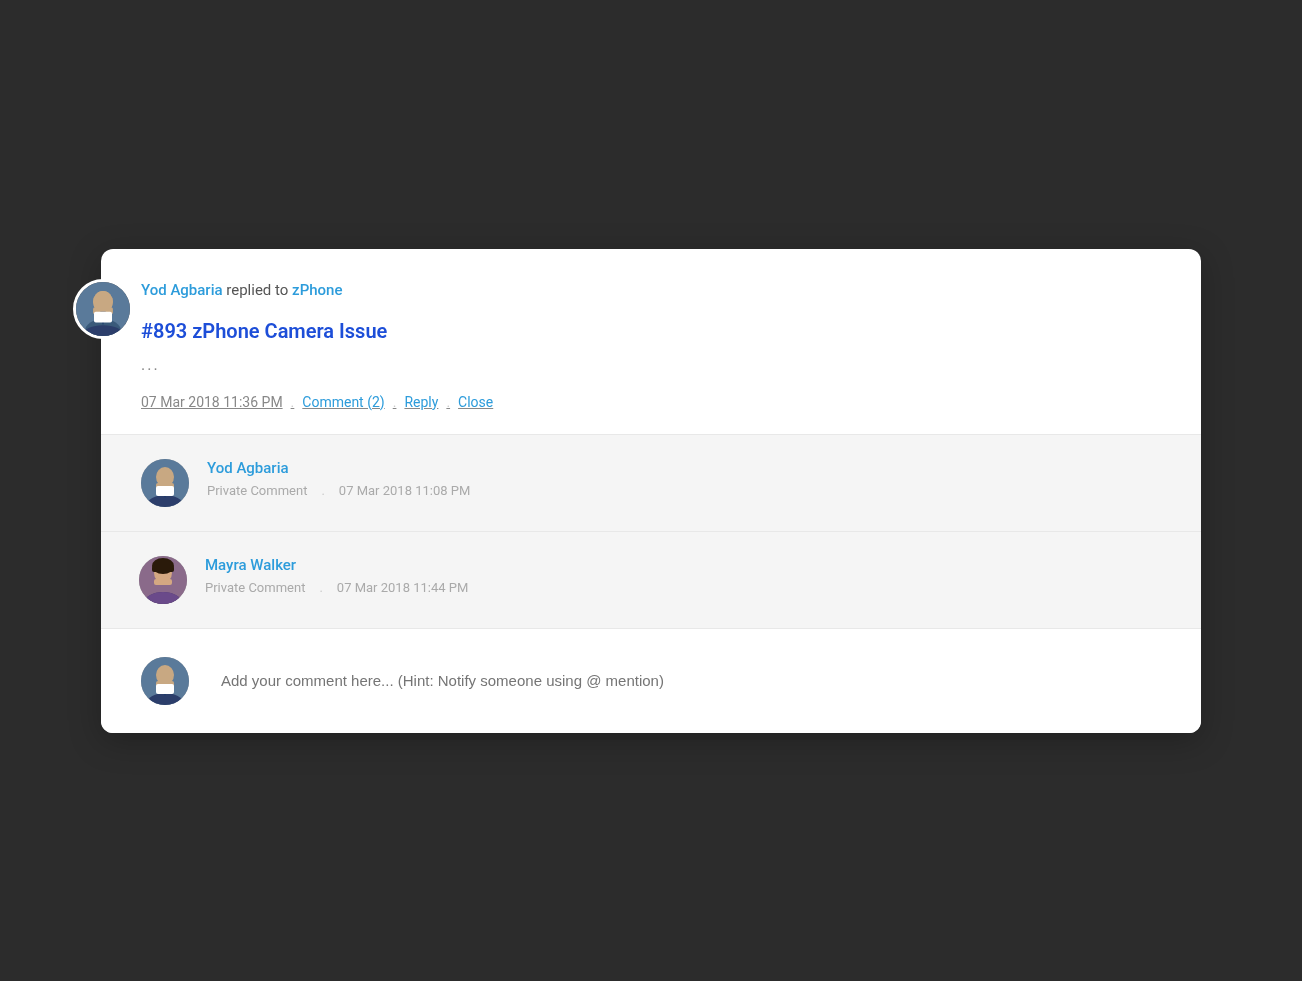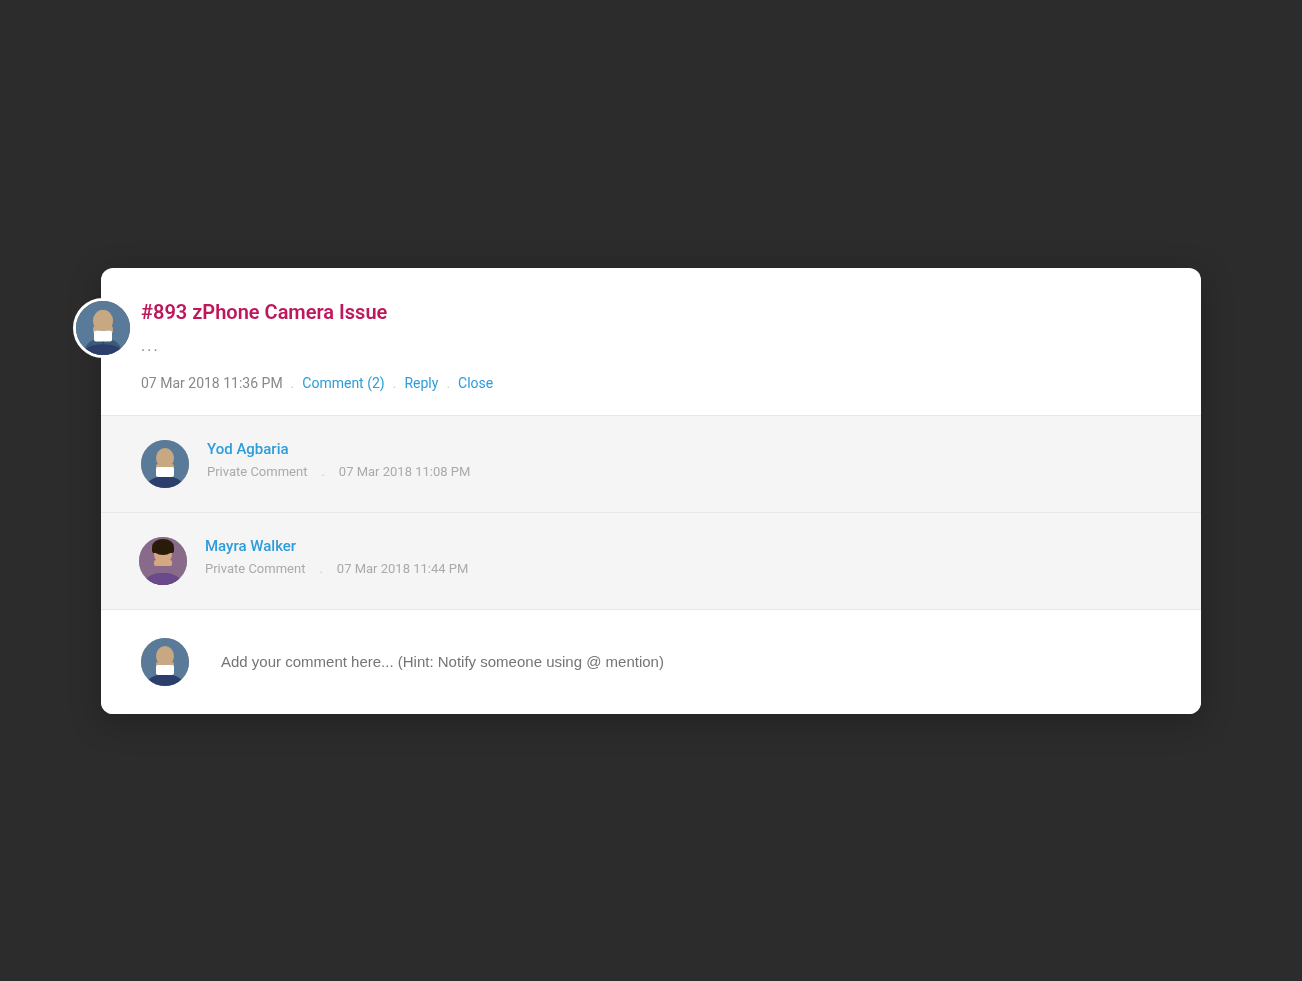--- a/index.html
+++ b/index.html
@@ -60,38 +60,39 @@
 
     .replied-line a.link-blue {
       color: #2d9cdb;
       text-decoration: none;
       font-weight: 500;
     }
 
     .ticket-title {
       font-size: 20px;
       font-weight: 600;
-      color: #be185d;
+      color: #1d4ed8;
       margin-bottom: 12px;
     }
 
     .ellipsis {
       font-size: 16px;
       color: #888;
       margin-bottom: 20px;
       letter-spacing: 2px;
     }
 
     .meta-bar {
       display: flex;
       align-items: center;
       gap: 8px;
       font-size: 14px;
       color: #888;
       padding-bottom: 24px;
+      text-decoration: underline;
     }
 
     .meta-bar .dot {
       color: #ccc;
     }
 
     .meta-bar a.link-blue {
       color: #2d9cdb;
       text-decoration: none;
     }
@@ -207,20 +208,25 @@
 
       <polygon points="27,33 33,33 31,45 30,48 29,45" fill="#1a3a6b"></polygon>
 
       <rect x="20" y="33" width="20" height="12" rx="2" fill="#ffffff"></rect>
     </svg>
   </div>
 
   <div class="card">
 
     <div class="card-header">
+      <div class="replied-line">
+        <a class="link-blue">Yod Agbaria</a>
+        <span>replied to</span>
+        <a class="link-blue">zPhone</a>
+      </div>
 
       <div class="ticket-title">
         <span>#893</span> <span>zPhone Camera Issue</span>
       </div>
 
       <div class="ellipsis">...</div>
 
       <div class="meta-bar">
         <span>07 Mar 2018 11:36 PM</span>
         <span class="dot">.</span>

